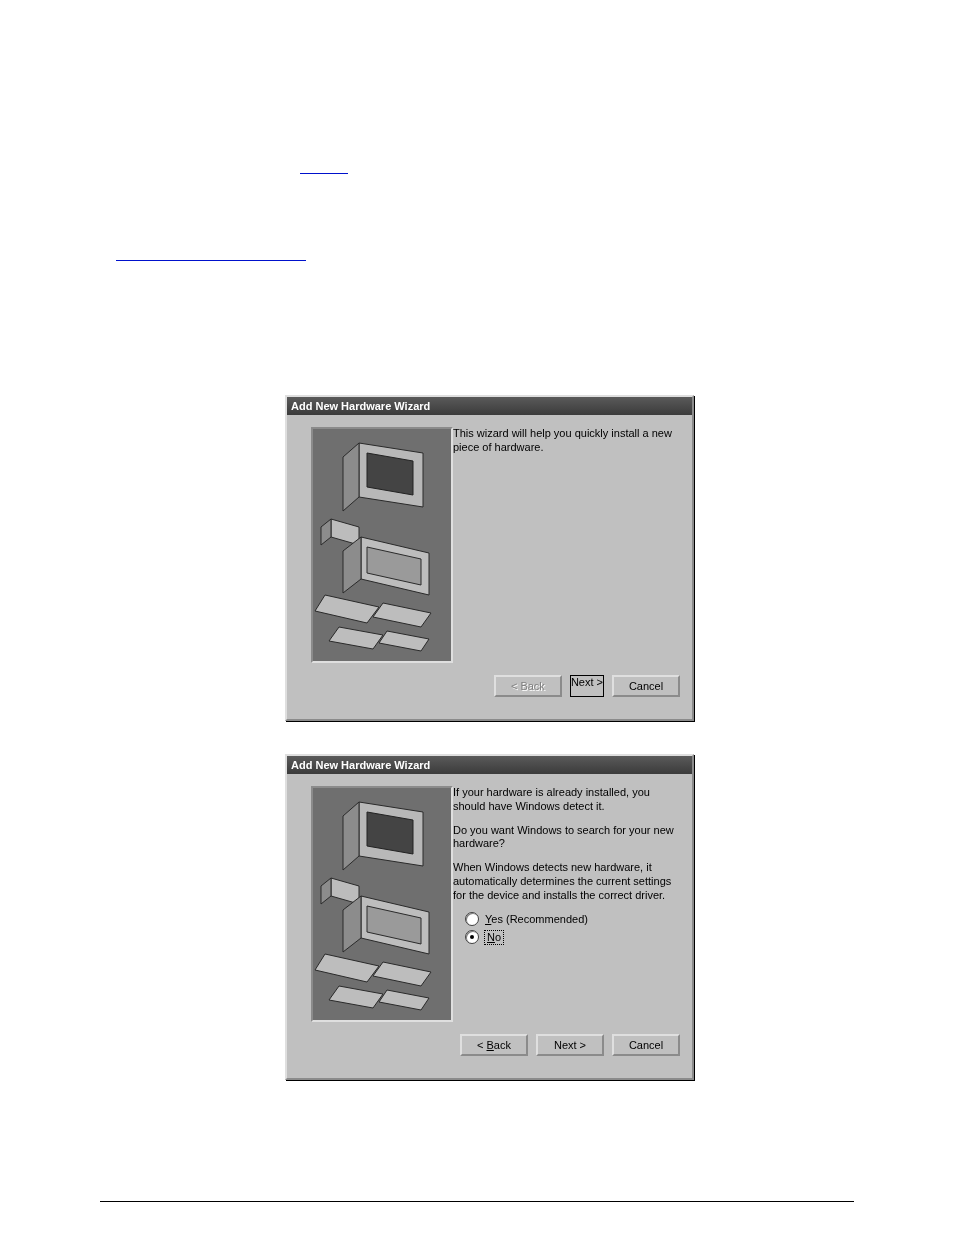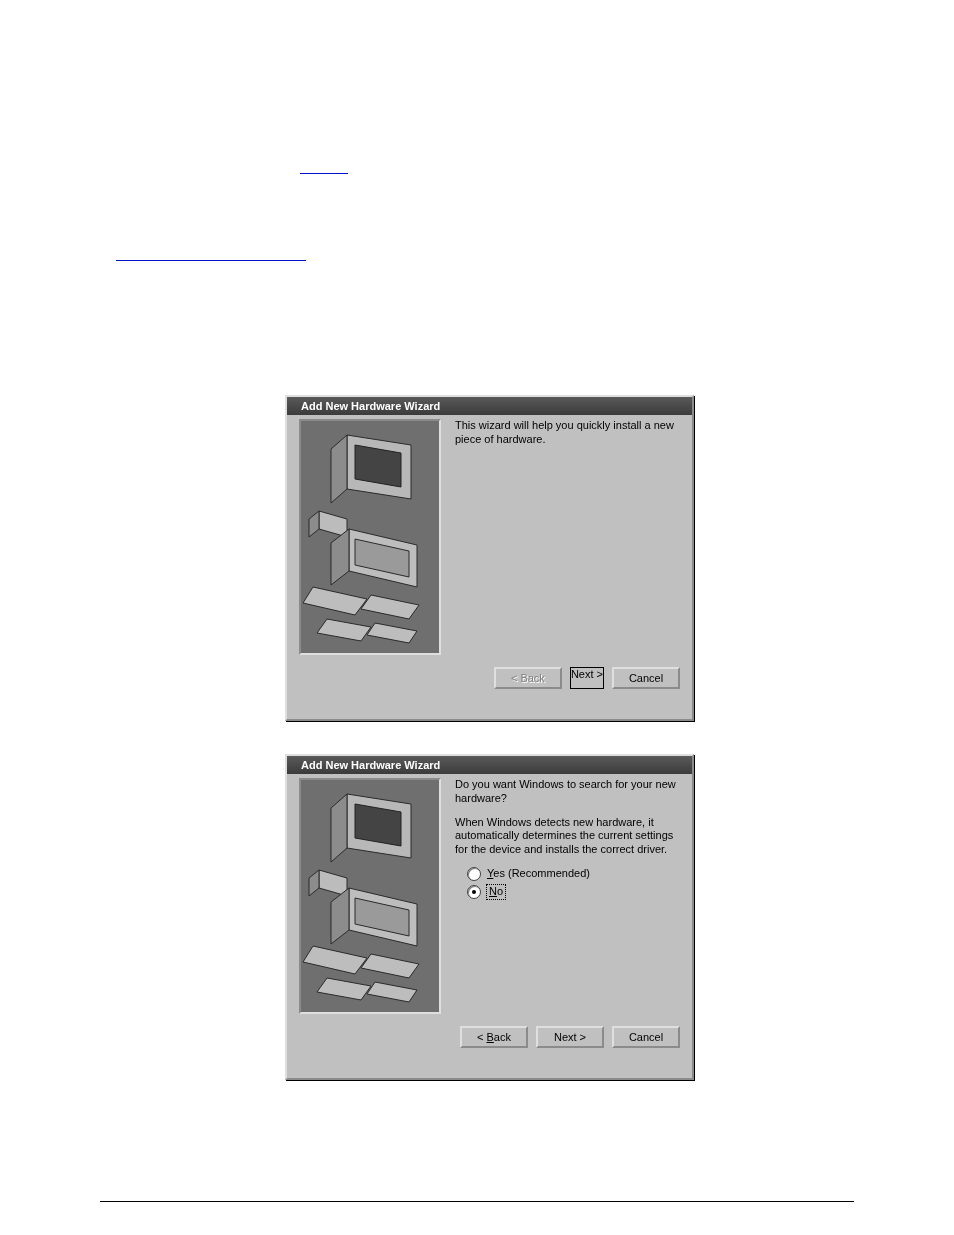--- a/index.html
+++ b/index.html
@@ -20,29 +20,30 @@
     border: 2px outset #dfdfdf;
     box-shadow: 1px 1px 0 #000;
   }
   .dialog.d1 { left: 285px; top: 395px; height: 322px; }
   .dialog.d2 { left: 285px; top: 754px; height: 322px; }
 
   .titlebar {
     background: linear-gradient(#5a5a5a,#3b3b3b);
     color: #fff;
     font-weight: bold;
-    padding: 3px 14px;
+    padding: 3px 4px;
     font-size: 11px;
   }
 
   .page {
-    padding: 4px 12px 0 12px;
+    padding: 12px 12px 0 12px;
     display: flex;
-    gap: 14px;
+    gap: 0;
     height: 238px;
+    margin-left: 12px;
   }
 
   .illus {
     width: 138px;
     height: 232px;
     background: #777;
     border: 2px inset #dfdfdf;
     position: relative;
     overflow: hidden;
   }
@@ -68,21 +69,21 @@
     height: 22px;
     font-size: 11px;
     font-family: inherit;
     background: #c0c0c0;
     border: 2px outset #dfdfdf;
     padding: 0 8px;
   }
   .wbtn:disabled { color:#808080; text-shadow: 1px 1px 0 #fff; }
 
   .radio-row {
-    display:flex; align-items:flex-start; gap:6px; margin:4px 0 4px 12px;
+    display:flex; align-items:flex-end; gap:6px; margin:4px 0 4px 12px;
     font-size:11px;
   }
   .radio-dotted {
     outline: 1px dotted #000;
     padding: 0 2px;
   }
   .underline-mnemonic { text-decoration: underline; }
   .radio-circle {
     width:12px;height:12px;border:1px solid #404040;border-radius:50%;
     background:#fff;display:inline-flex;align-items:center;justify-content:center;
@@ -164,20 +165,21 @@
         <polygon points="48,108 116,124 116,166 48,150" fill="#bdbdbd" stroke="#2a2a2a"></polygon>
         <polygon points="48,108 30,122 30,164 48,150" fill="#8c8c8c" stroke="#2a2a2a"></polygon>
         <polygon points="54,118 108,130 108,156 54,144" fill="#9a9a9a" stroke="#2a2a2a"></polygon>
         <polygon points="12,166 66,178 54,194 2,182" fill="#bdbdbd" stroke="#2a2a2a"></polygon>
         <polygon points="70,174 118,184 108,198 60,188" fill="#bdbdbd" stroke="#2a2a2a"></polygon>
         <polygon points="26,198 70,206 60,220 16,212" fill="#bdbdbd" stroke="#2a2a2a"></polygon>
         <polygon points="74,202 116,210 108,222 66,214" fill="#bdbdbd" stroke="#2a2a2a"></polygon>
       </svg>
     </div>
     <div class="txtcol">
+      <p>If your hardware is already installed, you should have Windows detect it.</p>
       <p>Do you want Windows to search for your new hardware?</p>
       <p>When Windows detects new hardware, it automatically determines the current settings for the device and installs the correct driver.</p>
 
       <div class="radio-row">
         <span class="radio-circle"></span>
         <span><span class="underline-mnemonic">Y</span><span>es (Recommended)</span></span>
       </div>
       <div class="radio-row">
         <span class="radio-circle inner-dot"></span>
         <span class="radio-dotted"><span class="underline-mnemonic">N</span><span>o</span></span>

